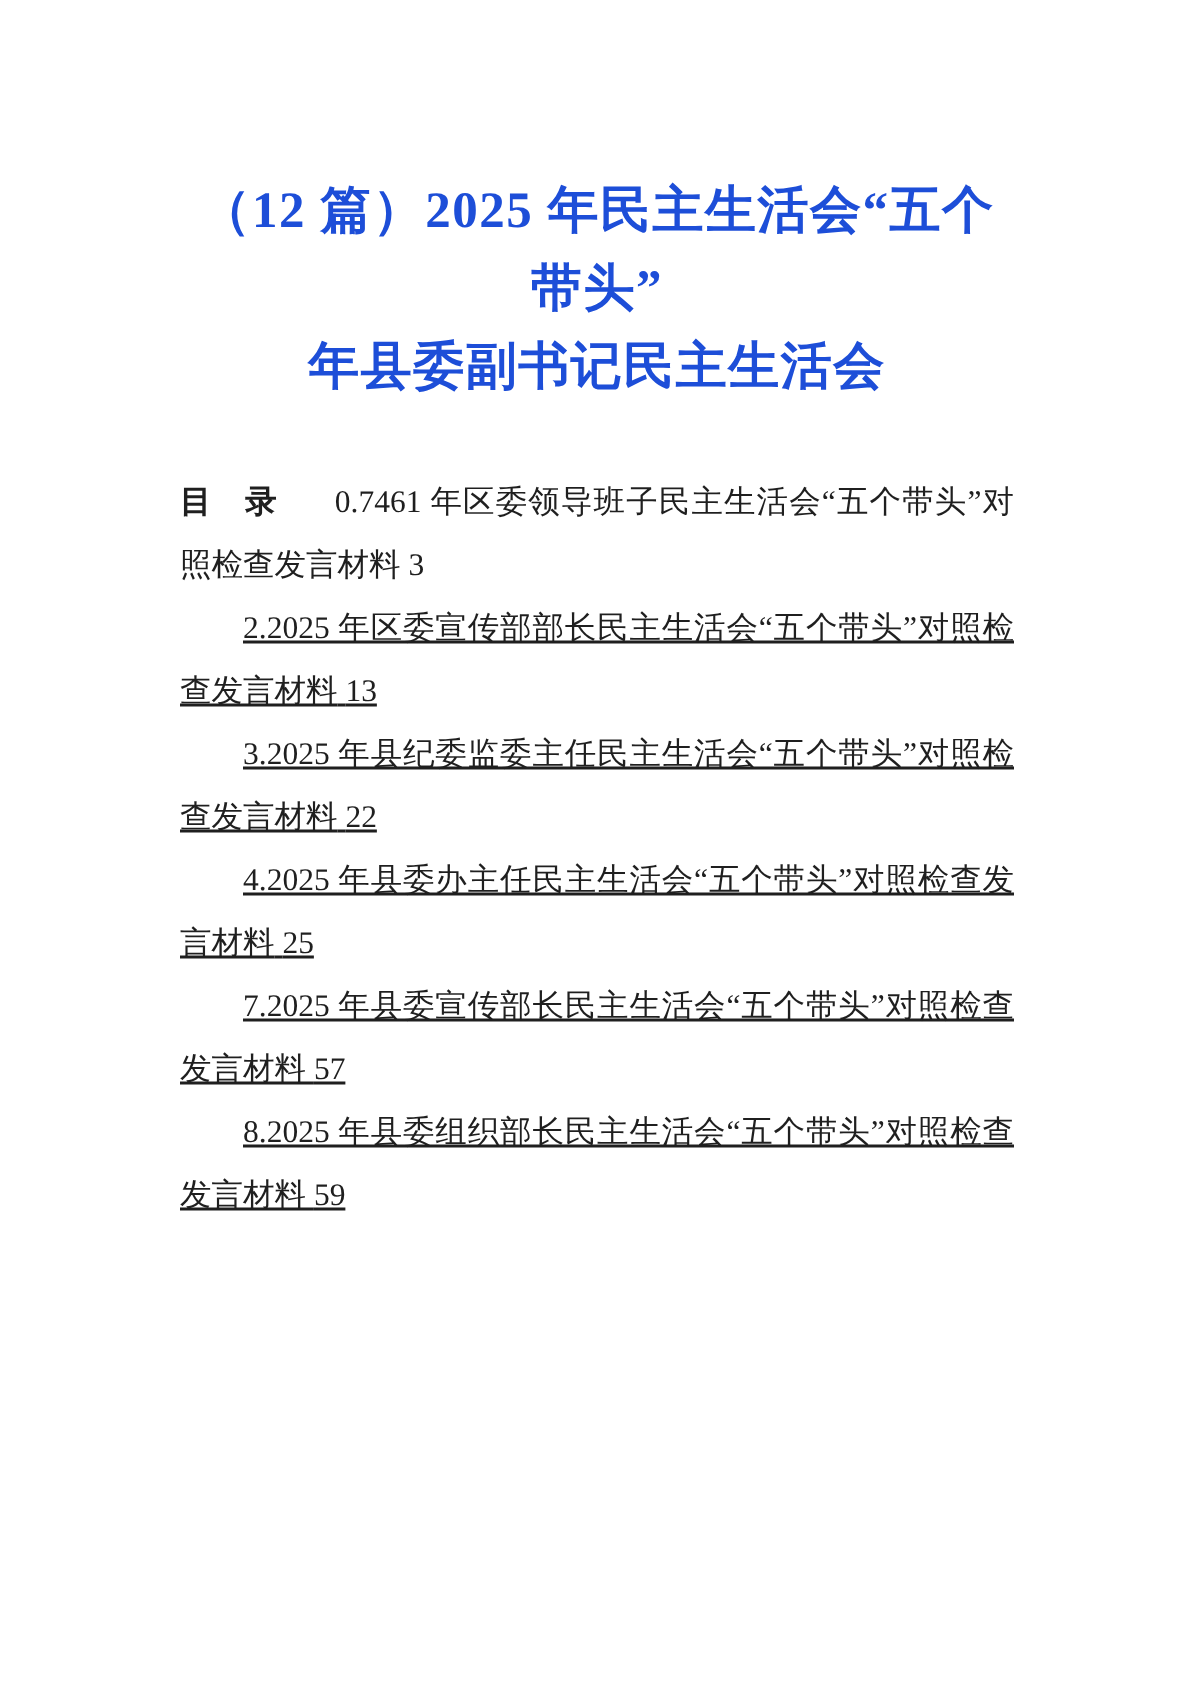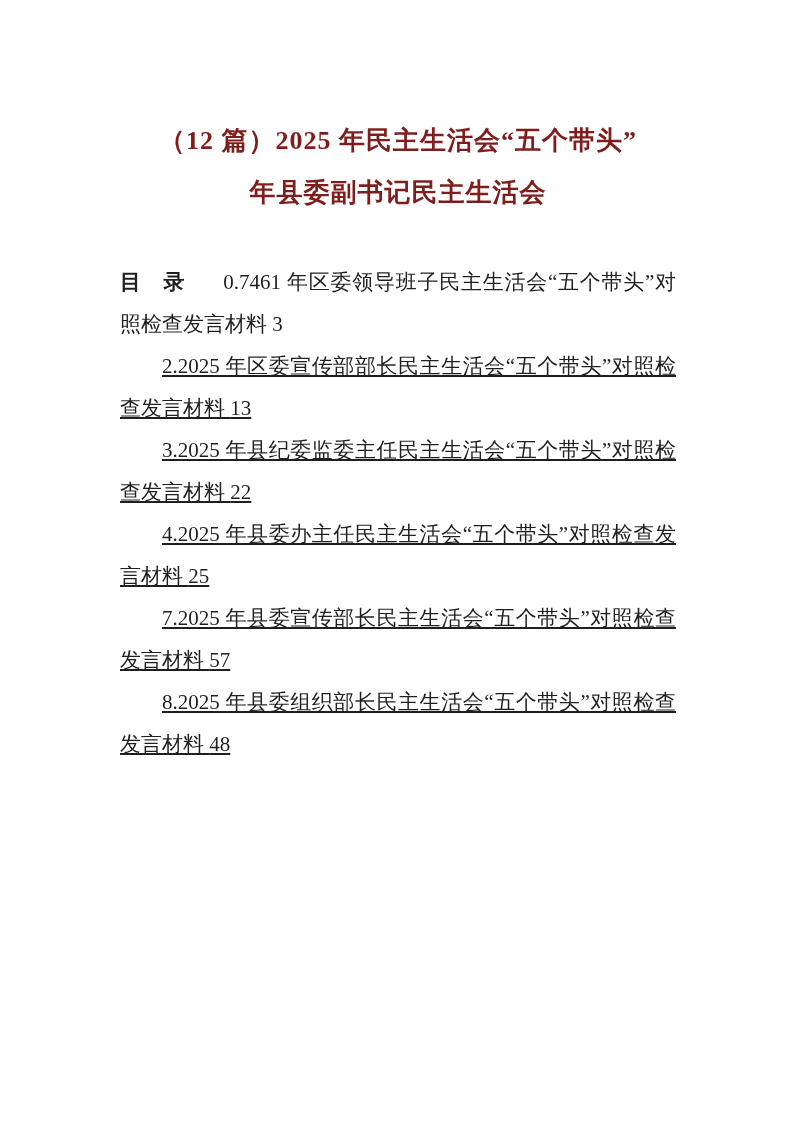--- a/index.html
+++ b/index.html
@@ -12,23 +12,23 @@
     width: 793px;
     height: 1122px;
     background: #ffffff;
     box-sizing: border-box;
     padding: 115px 117px 0 120px;
     font-family: "Liberation Serif", "DejaVu Serif", serif;
     color: #1f1f1f;
     overflow: hidden;
   }
   .doc-title {
-    font-size: 26px;
+    font-size: 34px;
     font-weight: bold;
-    color: #7f1d1d;
+    color: #1d4ed8;
     text-align: center;
     line-height: 52px;
     letter-spacing: 1px;
   }
   .body-text {
     font-size: 21px;
     line-height: 42px;
     text-align: justify;
     margin: 0;
   }
@@ -63,15 +63,15 @@
   <p class="body-text toc-entry"><span>2.2025 年区委宣传部部长民主生活会“五个带头”对照检查发言材料</span> <span>13</span></p>
 
   <p class="body-text toc-entry"><span>3.2025 年县纪委监委主任民主生活会“五个带头”对照检查发言材料</span> <span>22</span></p>
 
   <p class="body-text toc-entry"><span>4.2025 年县委办主任民主生活会“五个带头”对照检查发言材料</span> <span>25</span></p>
 
 
 
   <p class="body-text toc-entry"><span>7.2025 年县委宣传部长民主生活会“五个带头”对照检查发言材料</span> <span>57</span></p>
 
-  <p class="body-text toc-entry"><span>8.2025 年县委组织部长民主生活会“五个带头”对照检查发言材料</span> <span>48</span></p>
+  <p class="body-text toc-entry"><span>8.2025 年县委组织部长民主生活会“五个带头”对照检查发言材料</span> <span>59</span></p>
 
 </div>
 
 </body></html>

